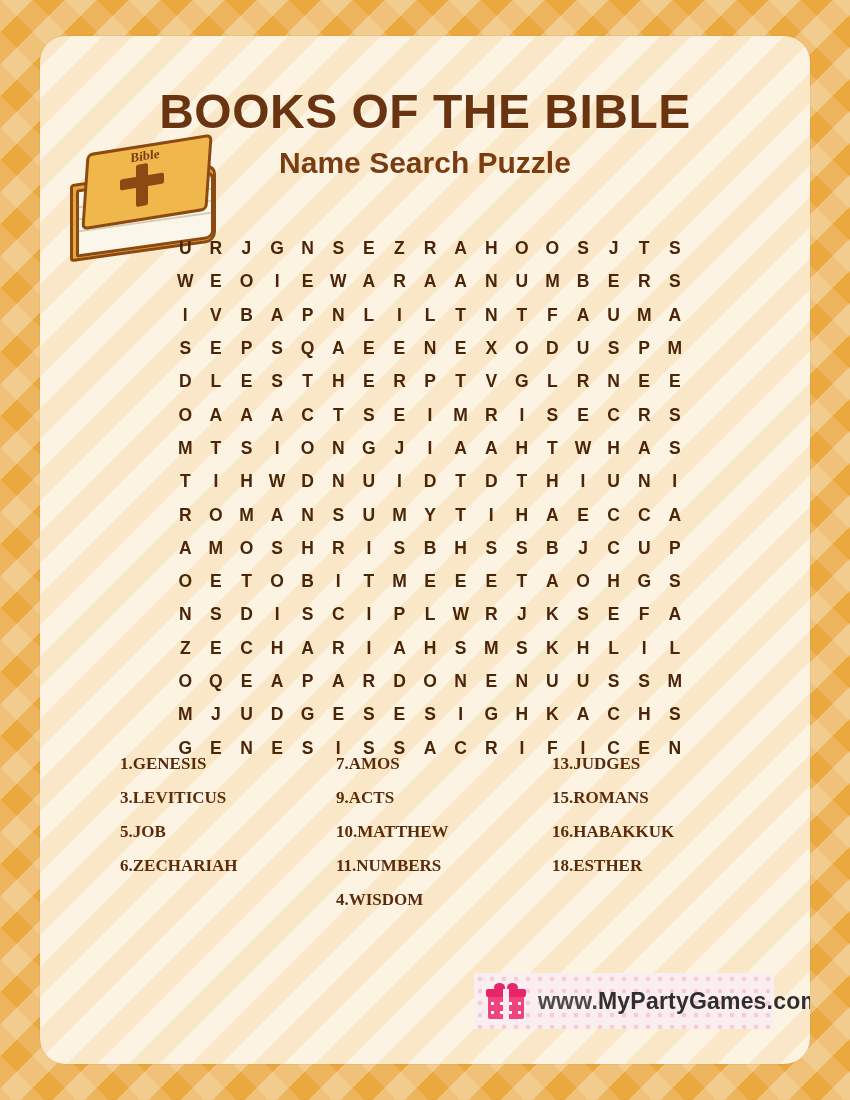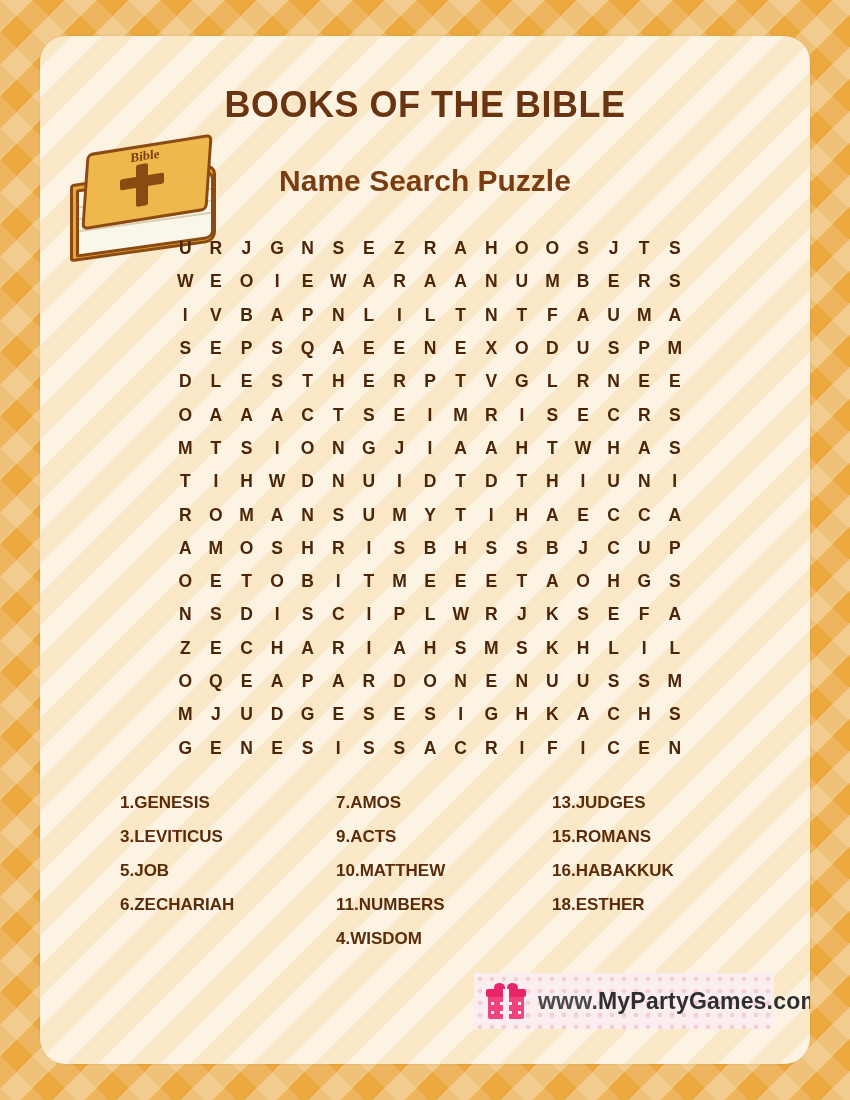--- a/index.html
+++ b/index.html
@@ -37,36 +37,35 @@
     background-size: 62px 62px;
     box-shadow: 0 0 0 1px rgba(0,0,0,0.03);
     overflow: hidden;
   }
   .title {
     position: absolute;
     left: 0;
     top: 48px;
     width: 770px;
     text-align: center;
-    font-size: 36px;
+    font-size: 48px;
     font-weight: bold;
     letter-spacing: 0.5px;
     color: #6b3410;
     text-shadow: 1px 1px 0 rgba(255,255,255,0.6);
   }
   .subtitle {
     position: absolute;
     left: 0;
     top: 110px;
     width: 770px;
     text-align: center;
     font-size: 30px;
     font-weight: bold;
     color: #7a3d12;
-    margin-top: 18px;
   }
   
   .book {
     position: absolute;
     left: 22px;
     top: 100px;
     width: 170px;
     height: 120px;
   }
   .book .cover-back {
@@ -160,23 +159,24 @@
     flex: 1 1 0;
     text-align: center;
     font-size: 17.5px;
     font-weight: bold;
     color: #4a2508;
     font-family: "Liberation Sans", sans-serif;
   }
   .wordlist {
     position: absolute;
     left: 80px;
-    top: 750px;
+    top: 711px;
     width: 650px;
     display: flex;
+    font-family: Liberation Serif, serif;
   }
   .word-col {
     width: 216px;
   }
   .word-item {
     font-size: 17px;
     font-weight: bold;
     color: #5a2c0a;
     height: 34px;
     line-height: 34px;

